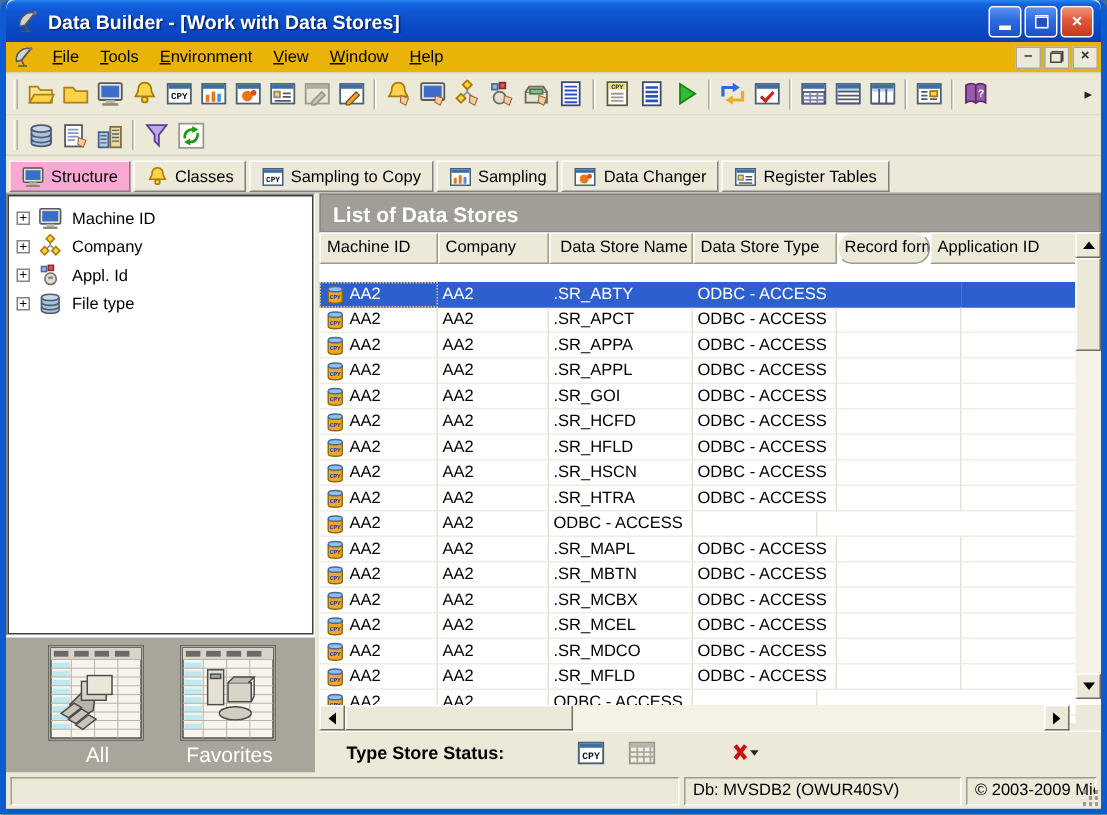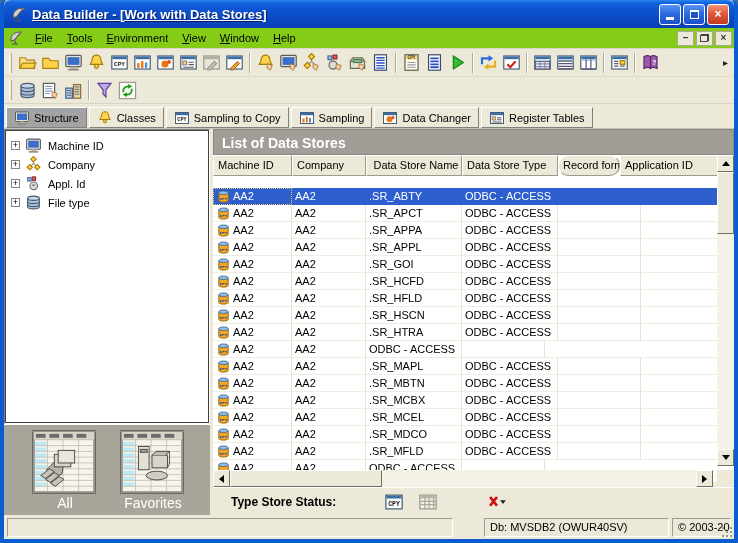--- a/index.html
+++ b/index.html
@@ -5,31 +5,31 @@
   * { margin:0; padding:0; box-sizing:border-box; }
   html,body { width:738px; height:543px; background:#3A6EA5; font-family:"Liberation Sans",sans-serif; }
   .frame{ position:relative; width:738px; height:543px; border:4px solid #0D5BD1; border-top:none;
           border-radius:7px 7px 2px 2px; background:#ECE9D8; overflow:hidden; }
   
   .titlebar{ height:28px; background:linear-gradient(180deg,#2888EE 0%,#1263E0 10%,#0F55D2 30%,#0A48C4 70%,#0940B4 100%);
              border-radius:6px 6px 0 0; display:flex; align-items:center; padding:0 5px 0 6px; }
   .app-icon{ width:17px; height:17px; display:inline-block; }
   .app-icon svg,.tb-icon svg,.tab-icon svg,.tree-icon svg,.row-icon svg,.sp-icon svg,.menu-appicon svg{ width:100%; height:100%; display:block; }
   .title{ color:#fff; font-weight:bold; font-size:13px; margin-left:5px; flex:1; text-shadow:1px 1px 1px rgba(0,0,30,.6);
-          white-space:nowrap; overflow:hidden;text-decoration:underline; }
+          white-space:nowrap; overflow:hidden; }
   .winbtns{ display:flex; gap:2px; }
   .wbtn{ width:22px; height:21px; border-radius:3px; border:1px solid #fff; display:flex; align-items:center; justify-content:center;
          background:linear-gradient(180deg,#5A93F0 0%,#2F6BE0 45%,#1A50C8 100%); color:#fff; font-size:12px; font-weight:bold; }
   .wbtn.close{ background:linear-gradient(180deg,#F09579 0%,#E2573A 45%,#C23B1E 100%); }
   .wbtn .minglyph{ width:8px; height:3px; background:#fff; margin-top:9px; }
   .wbtn .restglyph{ position:relative; width:9px; height:9px; }
   .restglyph::before{ content:""; position:absolute; right:0; top:0; width:7px; height:6px; border:1px solid #fff; }
   .restglyph::after{ content:""; position:absolute; left:0; bottom:0; width:7px; height:6px; border:1px solid #fff; background:rgba(30,80,200,.9); }
   
-  .menubar{ height:21px; background:#84cc16; display:flex; align-items:center; padding:0 2px 0 4px; border-bottom:1px solid #D8D4C8; }
+  .menubar{ height:21px; background:#eab308; display:flex; align-items:center; padding:0 2px 0 4px; border-bottom:1px solid #D8D4C8; }
   .menu-appicon{ width:16px; height:16px; margin-right:4px; }
   .menus{ display:flex; flex:1; }
   .menu-item{ font-size:11px; padding:3px 7px; color:#000; }
   .mdi-btns{ display:flex; gap:2px; }
   .mdi-btn{ width:17px; height:15px; border:1px solid #ACA899; background:#ECE9D8; display:flex; align-items:center; justify-content:center;
             font-size:10px; color:#333; font-weight:bold; line-height:1; }
   .mdi-rest{ position:relative; width:9px; height:8px; }
   .mdi-rest::before{ content:""; position:absolute; right:0; top:0; width:6px; height:5px; border:1px solid #444; }
   .mdi-rest::after{ content:""; position:absolute; left:0; bottom:0; width:6px; height:5px; border:1px solid #444; background:#ECE9D8; }
   
@@ -37,21 +37,21 @@
   .tb1{ height:28px; border-bottom:1px solid #E0DCCC; }
   .tb2{ height:27px; border-bottom:1px solid #D8D4C8; }
   .tbgrip{ width:3px; height:20px; margin:0 4px 0 1px; border-left:1px solid #fff; border-right:1px solid #B0AC9C; }
   .tb-icon{ width:23px; height:23px; padding:2px; display:inline-block; }
   .tb-sep{ width:2px; height:20px; margin:0 3px; border-left:1px solid #B0AC9C; border-right:1px solid #fff; }
   .overflow-arrow{ position:absolute; right:6px; top:8px; font-size:10px; color:#222; }
   
   .tabbar{ height:25px; background:#ECE9D8; display:flex; align-items:flex-end; padding:2px 0 0 2px; border-bottom:1px solid #C8C4B4; }
   .tab{ height:21px; display:flex; align-items:center; gap:4px; padding:0 7px; font-size:11px; margin-right:2px;
         background:#ECE9D8; border:1px solid; border-color:#FFFFFF #808080 #808080 #FFFFFF; }
-  .tab.active{ background:#a3a3a3; }
+  .tab.active{ background:#f9a8d4; }
   .tab-icon{ width:16px; height:16px; }
   
   .main{ display:flex; height:386px; }
   .leftcol{ width:206px; display:flex; flex-direction:column; }
   .tree{ height:295px; background:#fff; border:1px solid; border-color:#808080 #FFFFFF #FFFFFF #808080; outline:1px solid #404040; outline-offset:-2px; padding:6px 2px 2px 4px; overflow:hidden; }
   .tree-item{ display:flex; align-items:center; height:19px; font-size:11px; }
   .expander{ width:9px; height:9px; border:1px solid #848484; background:#fff; font-size:9px; line-height:7px; text-align:center; margin:0 5px 0 2px; color:#000; }
   .tree-icon{ width:17px; height:17px; margin-right:6px; }
   .shortcut-panel{ height:91px; background:#A8A59B; border-top:1px solid #fff; display:flex; gap:22px; padding:5px 0 0 28px; }
   .shortcut{ width:66px; text-align:center; }
@@ -88,21 +88,21 @@
   
   .status-panel{ height:28px; background:#ECE9D8; border-top:1px solid #fff; display:flex; align-items:center; padding-left:18px; }
   .sp-label{ font-size:12px; font-weight:bold; }
   .sp-icons{ display:flex; align-items:center; }
   .sp-icon{ width:20px; height:20px; }
   .sp-icon.i0{ margin-left:48px; } .sp-icon.i1{ margin-left:14px; } .sp-icon.i2{ margin-left:46px; width:26px; }
   
   .statusbar{ height:24px; background:#ECE9D8; display:flex; align-items:center; padding:0 3px; gap:3px; position:relative; }
   .sb{ height:19px; border:1px solid; border-color:#9D9B8D #FFFFFF #FFFFFF #9D9B8D; font-size:11px; line-height:17px; padding:0 5px;
        white-space:nowrap; overflow:hidden; color:#000; }
-  .sb.p1{ width:446px; } .sb.p2{ width:185px;margin-left:28px; } .sb.p3{ flex:1; }
+  .sb.p1{ width:446px; } .sb.p2{ width:185px; } .sb.p3{ flex:1; }
   .resize-grip{ position:absolute; right:1px; bottom:1px; width:13px; height:13px;
      background-image:radial-gradient(circle at 3px 3px,#9D9B8D 1.2px,transparent 1.4px),radial-gradient(circle at 7px 7px,#9D9B8D 1.2px,transparent 1.4px),radial-gradient(circle at 11px 11px,#9D9B8D 1.2px,transparent 1.4px),radial-gradient(circle at 7px 11px,#9D9B8D 1.2px,transparent 1.4px),radial-gradient(circle at 11px 7px,#9D9B8D 1.2px,transparent 1.4px),radial-gradient(circle at 11px 3px,#9D9B8D 1.2px,transparent 1.4px),radial-gradient(circle at 3px 11px,#9D9B8D 1.2px,transparent 1.4px); }
 </style>
 </head>
 <body>
 
 <div class="frame">
 
   <div class="titlebar">
     <span class="app-icon" id="appicon1">

